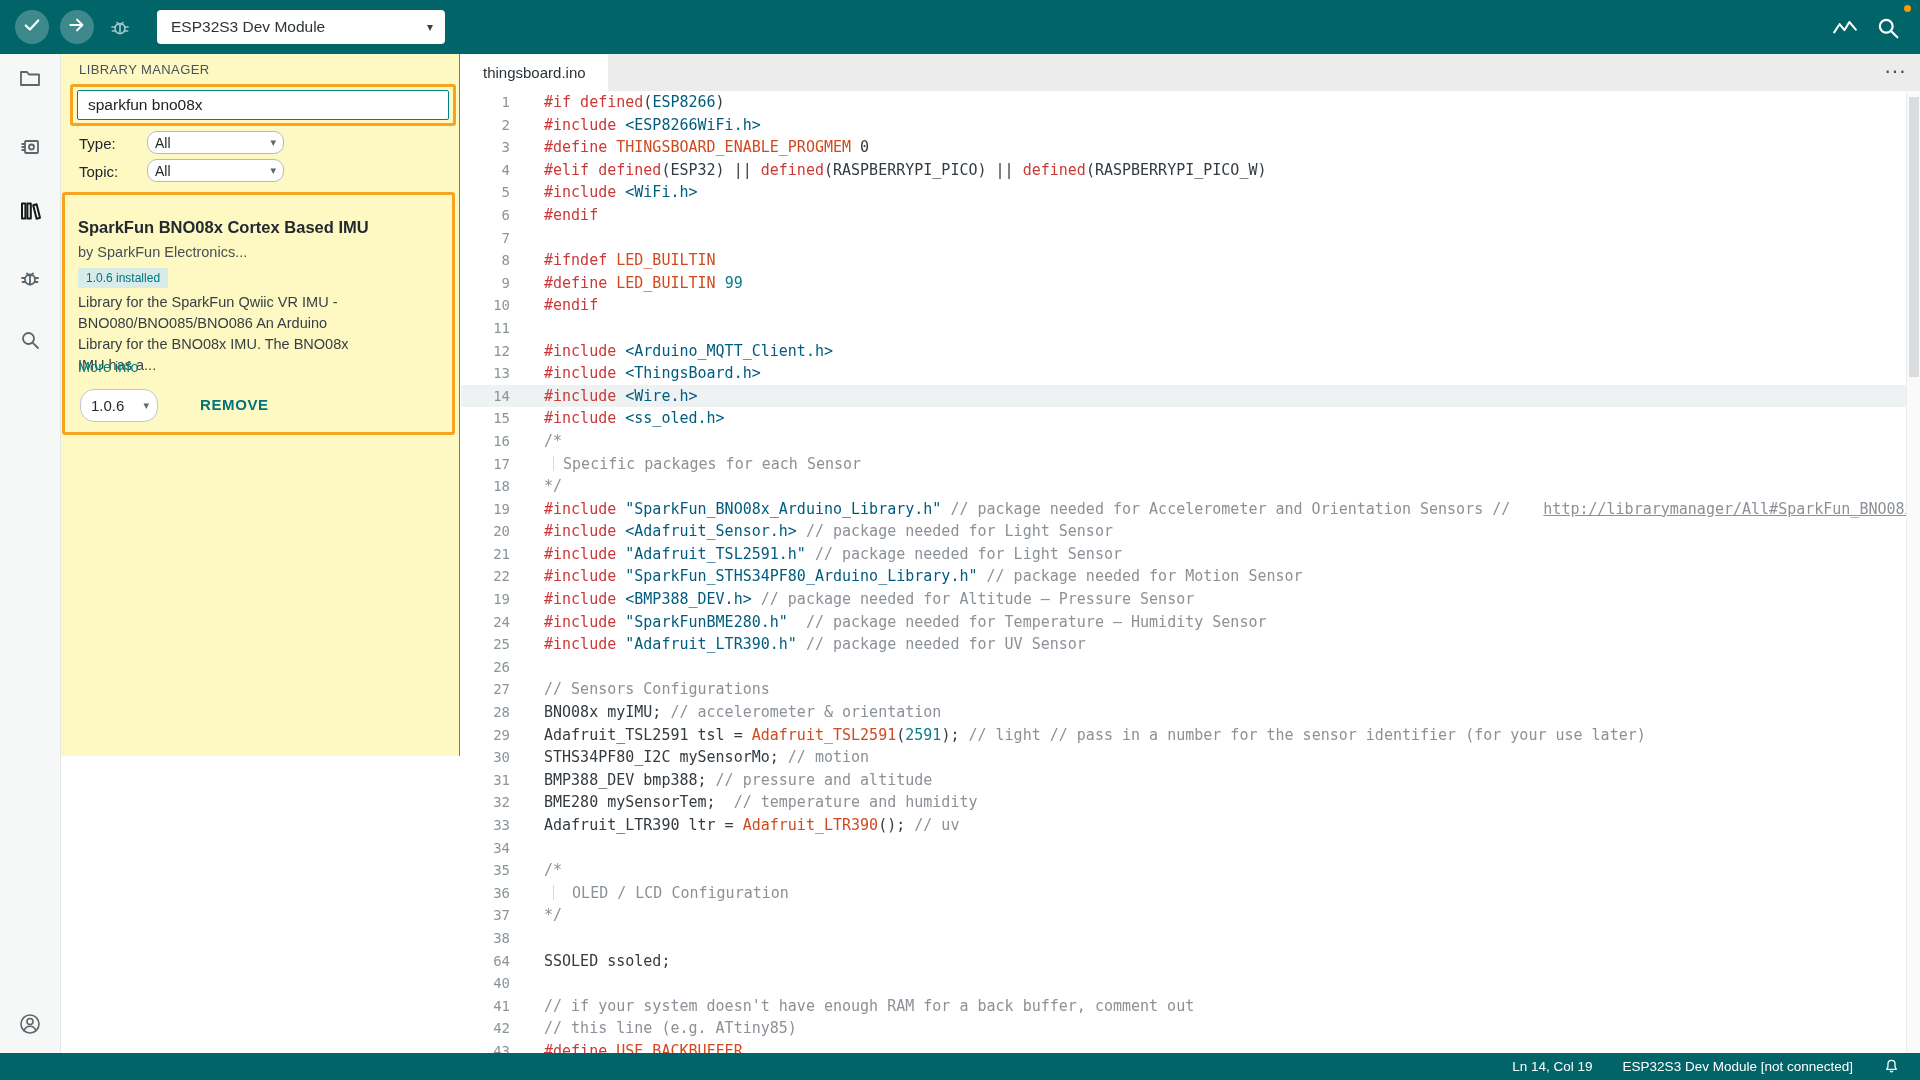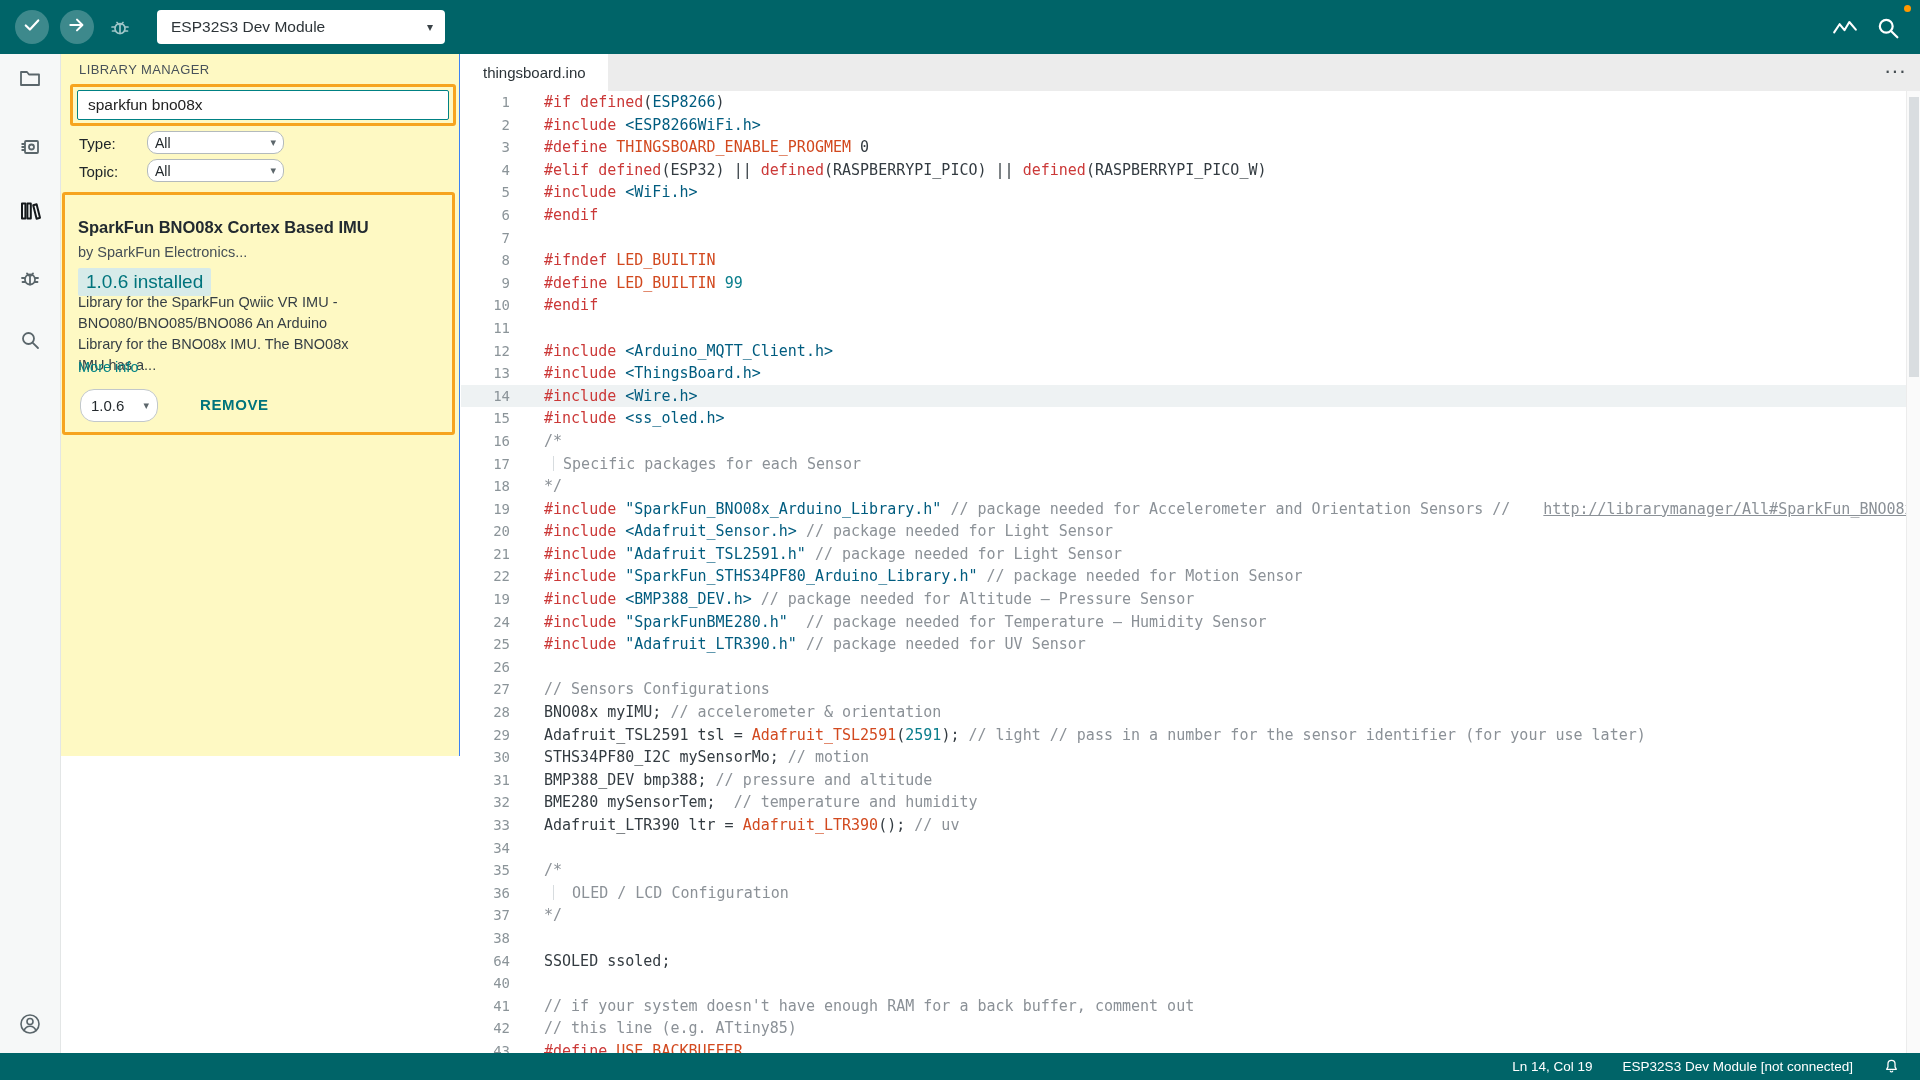--- a/index.html
+++ b/index.html
@@ -39,21 +39,21 @@
   .lbl-type { left:18px; top:81px; } .lbl-topic { left:18px; top:109px; }
   .mini-select { position:absolute; left:86px; width:137px; height:23px; background:#fff; border:1px solid #b3babd;
                  border-radius:10px; display:flex; align-items:center; padding:0 7px; font-size:14px; color:#22282c; cursor:pointer; }
   .sel-type { top:77px; } .sel-topic { top:105px; }
   .mini-select .caret, .ver-select .caret { margin-left:auto; color:#5c666b; font-size:11px; }
 
   .lib-card { position:absolute; left:1px; top:138px; width:393px; height:243px; }
   .lib-title { position:absolute; left:16px; top:26px; font-size:16.5px; font-weight:bold; color:#222a30; }
   .lib-author { position:absolute; left:16px; top:52px; font-size:14.5px; color:#454f56; }
   .lib-badge { position:absolute; left:16px; top:76px; background:var(--badge-bg,#d7ebe9); color:var(--accent,#00747c);
-               font-size:19px; padding:3px 8px; border-radius:2px; }
+               font-size:12px; padding:3px 8px; border-radius:2px; }
   .lib-desc { position:absolute; left:16px; top:100px; width:292px; font-size:14.5px; line-height:21px; color:#363f45; }
   .lib-more { position:absolute; left:16px; top:167px; font-size:14.5px; color:var(--accent-border,#008184); cursor:pointer; }
   .ver-select { position:absolute; left:18px; top:197px; width:78px; height:33px; border:1px solid #c2c8cb; border-radius:14px;
                 background:#fff; display:flex; align-items:center; padding:0 8px 0 10px; font-size:15px; color:#23292d; cursor:pointer; }
   .remove-btn { position:absolute; left:138px; top:204px; font-size:15px; font-weight:bold; letter-spacing:.6px;
                 color:var(--accent,#00747c); background:none; border:none; cursor:pointer; font-family:inherit; }
 
   
   .editor { position:absolute; left:461px; top:54px; width:1459px; height:999px; background:#e5e5e5; }
   .tabbar { position:absolute; left:0; top:0; width:100%; height:37px; background:#ececec; }

